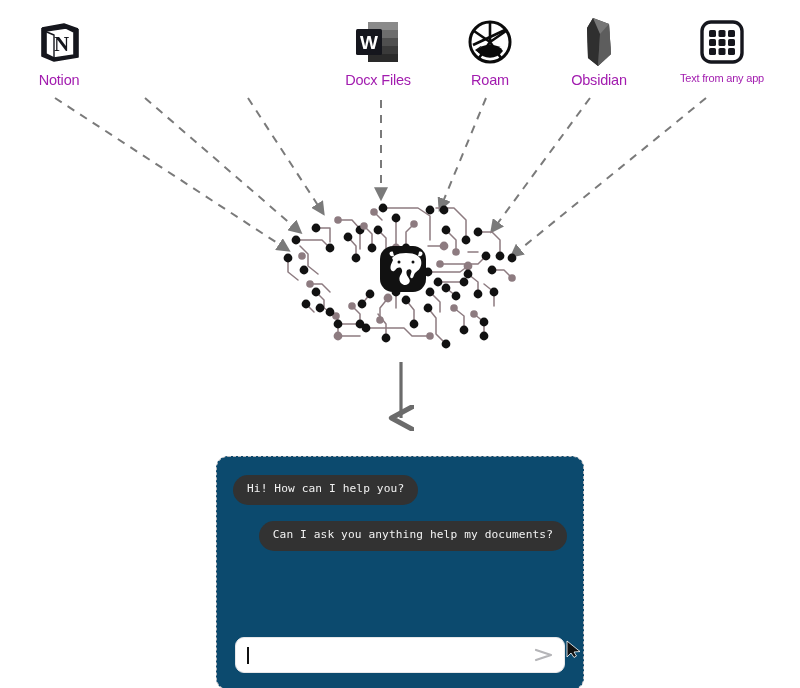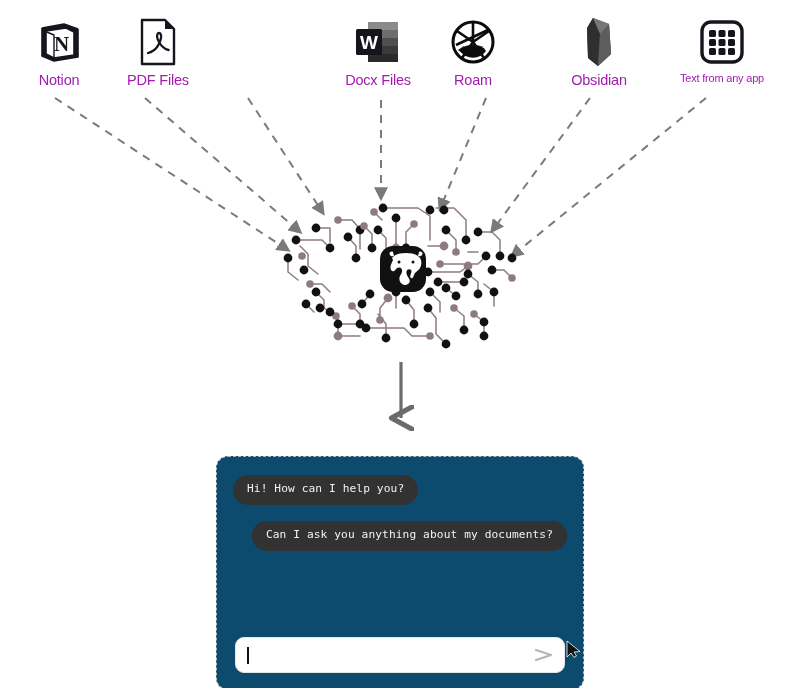--- a/index.html
+++ b/index.html
@@ -44,21 +44,21 @@
     margin-top: 2px;
     font-size: 14.5px;
     letter-spacing: -0.2px;
     color: #a21caf;
     white-space: nowrap;
   }
   .s0 { left: 4px; }
   .s1 { left: 103px; }
   .s2 { left: 210px; }
   .s3 { left: 323px; }
-  .s4 { left: 418px; }
+  .s4 { left: 435px; }
   .s5 { left: 544px; }
   .s6 { left: 667px; }
   .s6 .label { font-size: 11px; }
 
   
   .arrows {
     position: absolute;
     left: 0; top: 0;
     width: 800px; height: 688px;
     pointer-events: none;
@@ -161,30 +161,20 @@
           <path d="M12 14 L32 11 L40 15 L40 38 L20 41 L12 37 Z" fill="#ffffff" stroke="#15161d" stroke-width="1.6" stroke-linejoin="round"></path>
           <path d="M8 11 L30 7 L44 12" fill="none" stroke="#15161d" stroke-width="1.6" stroke-linejoin="round"></path>
           <path d="M44 12 L44 40 L20 44 L8 39 L8 11" fill="none" stroke="#15161d" stroke-width="1.6" stroke-linejoin="round"></path>
           <path d="M20 44 L20 18 L8 13" fill="none" stroke="#15161d" stroke-width="1.4" stroke-linejoin="round"></path>
           <text x="27.5" y="34" font-family="'Liberation Serif',serif" font-size="21" font-weight="700" text-anchor="middle" fill="#15161d">N</text>
         </svg>
       </div>
       <div class="label">Notion</div>
     </div>
 
-    <div class="source s1">
-      <div class="glyph">
-        <svg width="46" height="52" viewBox="0 0 46 52">
-          <path d="M7 4 H30 L39 13 V48 H7 Z" fill="#ffffff" stroke="#15161d" stroke-width="2.4" stroke-linejoin="round"></path>
-          <path d="M30 4 V13 H39 Z" fill="#15161d"></path>
-          <path d="M13 37 c8 -2 12 -9 13 -15 c0.4 -3 -0.3 -5 -2 -5 c-2 0 -2.4 3 -1.4 6 c1.6 5 6 10 11 11" fill="none" stroke="#15161d" stroke-width="2.3" stroke-linecap="round" stroke-linejoin="round"></path>
-        </svg>
-      </div>
-      <div class="label">PDF Files</div>
-    </div>
 
 
     <div class="source s3">
       <div class="glyph">
         <svg width="52" height="52" viewBox="0 0 52 52">
           <rect x="16" y="6" width="30" height="40" fill="#8a8a8a"></rect>
           <rect x="16" y="14" width="30" height="8" fill="#6d6d6d"></rect>
           <rect x="16" y="22" width="30" height="8" fill="#4f4f4f"></rect>
           <rect x="16" y="30" width="30" height="8" fill="#3a3a3a"></rect>
           <rect x="16" y="38" width="30" height="8" fill="#2a2a2a"></rect>
@@ -394,21 +384,21 @@
     </g>
   </svg>
 
   <div class="chat-panel">
 
     <div class="bubbles">
       <div class="row left">
         <div class="bubble">Hi! How can I help you?</div>
       </div>
       <div class="row right">
-        <div class="bubble">Can I ask you anything about my documents?</div>
+        <div class="bubble">Can I ask you anything help my documents?</div>
       </div>
     </div>
 
     <div class="composer">
       <div class="caret"></div>
       <div class="field" placeholder=""></div>
       <div class="send-btn">
         <svg width="20" height="16" viewBox="0 0 20 16">
           <path d="M2 3 L17 8 L2 13" fill="none" stroke="#b5b5b8" stroke-width="2.2" stroke-linecap="round" stroke-linejoin="round"></path>
         </svg>

